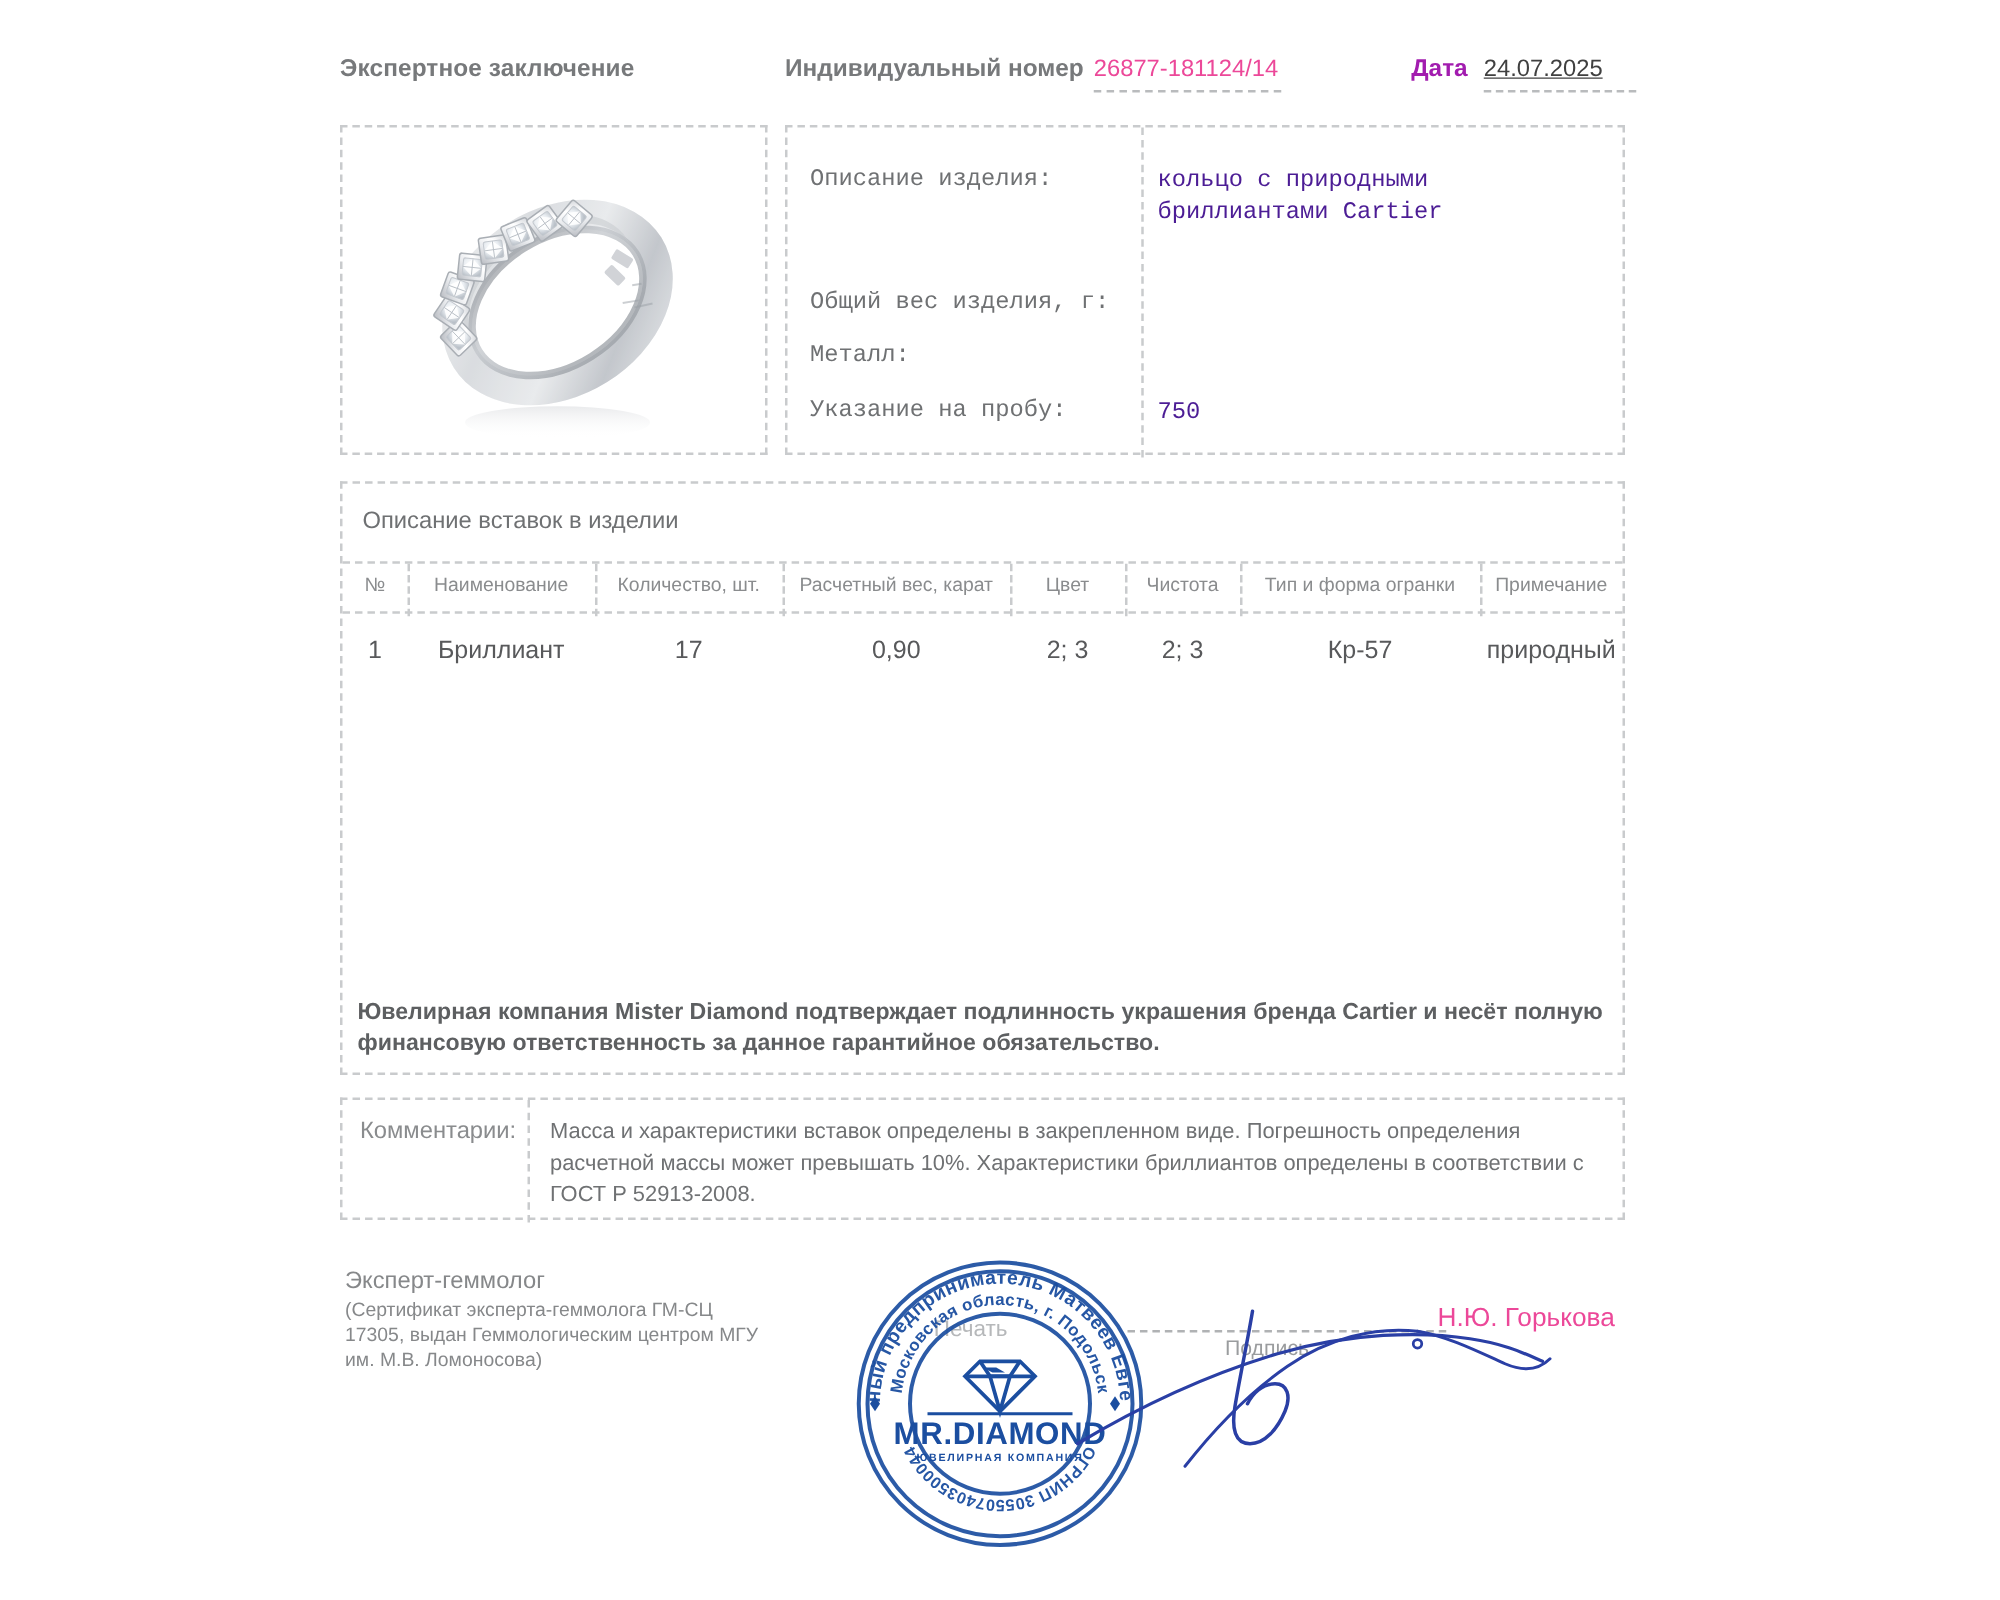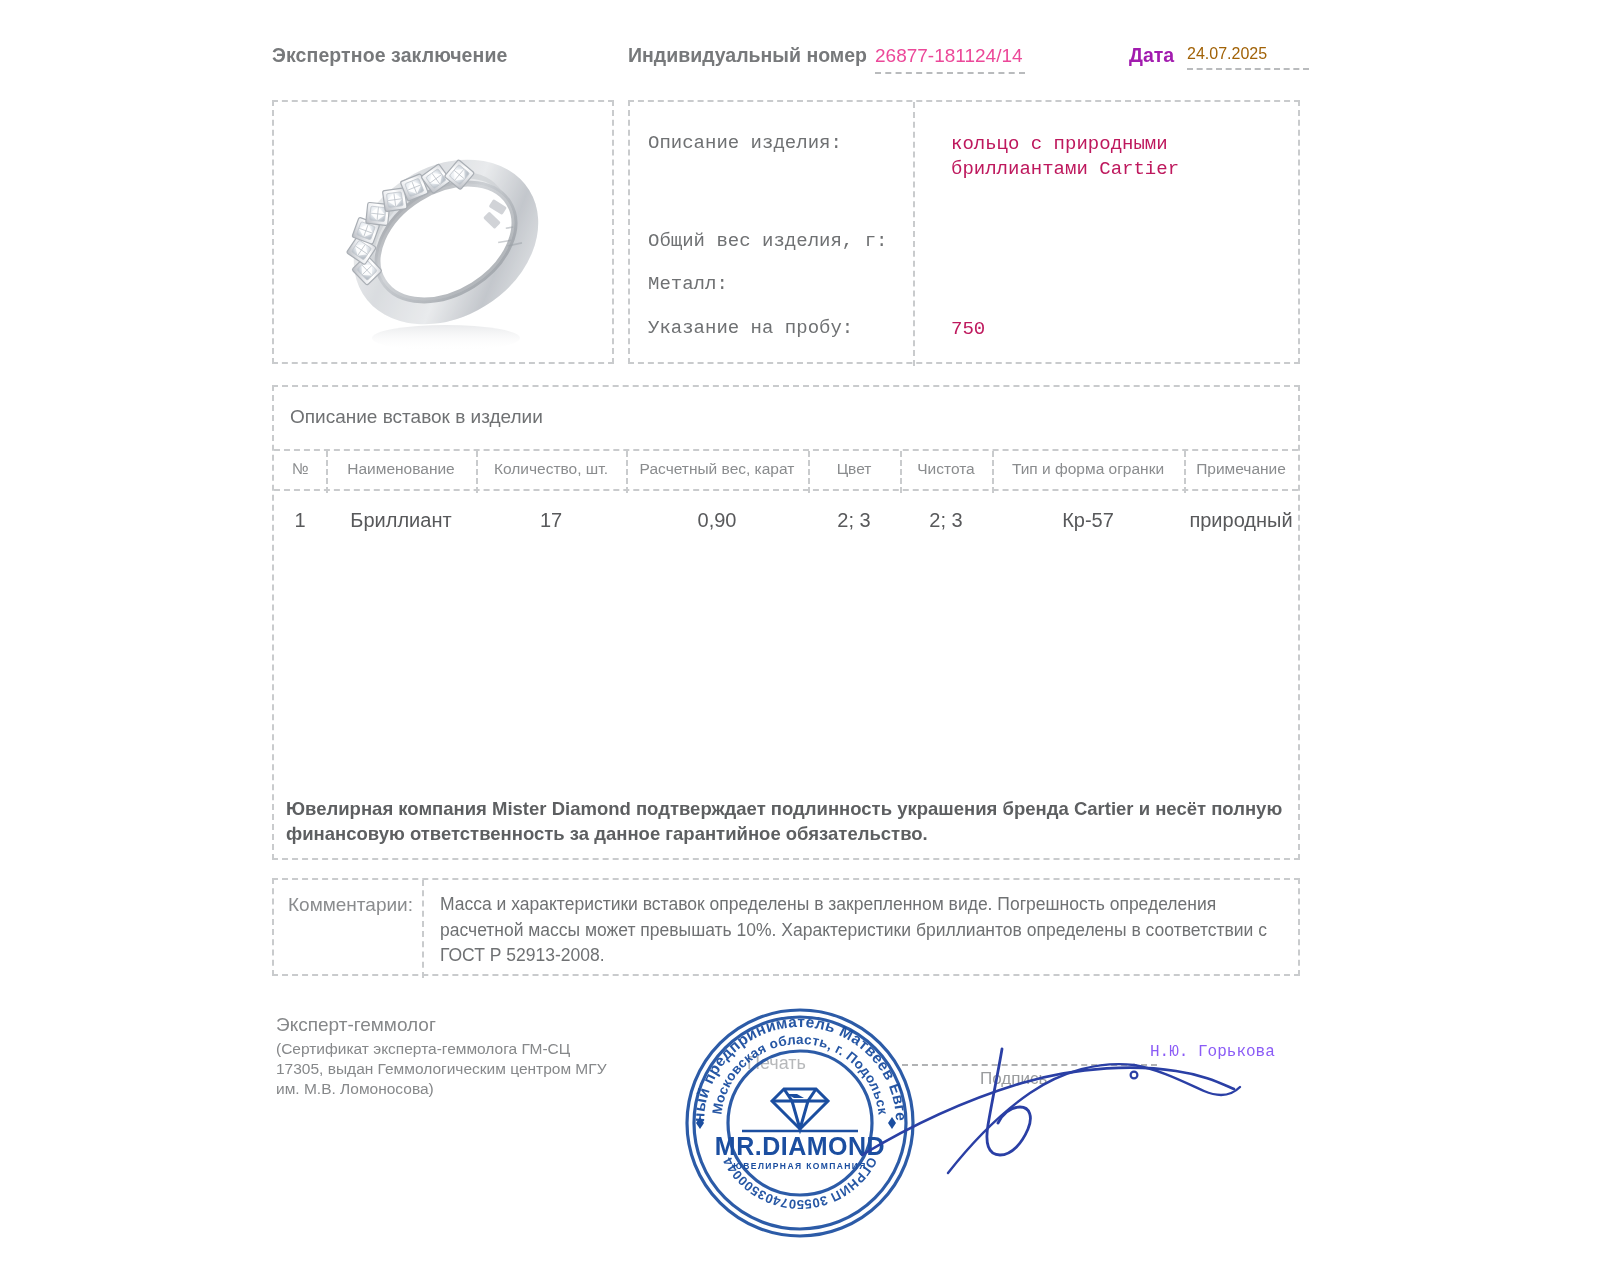--- a/index.html
+++ b/index.html
@@ -57,25 +57,26 @@
   .hdr-date-label {
     position: absolute;
     left: 857px; top: 4px;
     font-size: 19.5px;
     font-weight: bold;
     color: #a21caf;
   }
   .hdr-date-value {
     position: absolute;
     left: 915px; top: 5px;
-    font-size: 16px;
-    color: #a16207;
+    font-size: 19px;
+    color: #404040;
     border-bottom: 2px dashed #b9bbbd;
     padding-bottom: 5px;
     min-width: 122px;
+    text-decoration: underline;
   }
 
   
   .photo-box {
     position: absolute;
     left: 272px;
     top: 100px;
     width: 342px;
     height: 264px;
     border: 2px dashed #c9cbcd;
@@ -110,24 +111,23 @@
     position: absolute;
     left: 18px;
     font-size: 19px;
     color: #6f7173;
     white-space: nowrap;
   }
   .desc-row-value {
     position: absolute;
     left: 296px;
     font-size: 19px;
-    color: #be185d;
+    color: #4c1d95;
     width: 360px;
     line-height: 25px;
-    margin-left: 25px;
   }
 
   
   .inserts-box {
     position: absolute;
     left: 272px;
     top: 385px;
     width: 1028px;
     height: 475px;
     border: 2px dashed #c9cbcd;
@@ -261,24 +261,23 @@
     position: absolute;
     left: 708px;
     top: 64px;
     font-size: 17px;
     color: #9a9c9e;
   }
   .signer-name {
     position: absolute;
     left: 878px;
     top: 38px;
-    font-size: 16px;
-    color: #8b5cf6;
+    font-size: 21px;
+    color: #ec4899;
     white-space: nowrap;
-    font-family: Liberation Mono, monospace;
   }
   .stamp-label {
     position: absolute;
     left: 475px;
     top: 48px;
     font-size: 18px;
     color: #b6b8ba;
   }
   .stamp-wrap {
     position: absolute;

